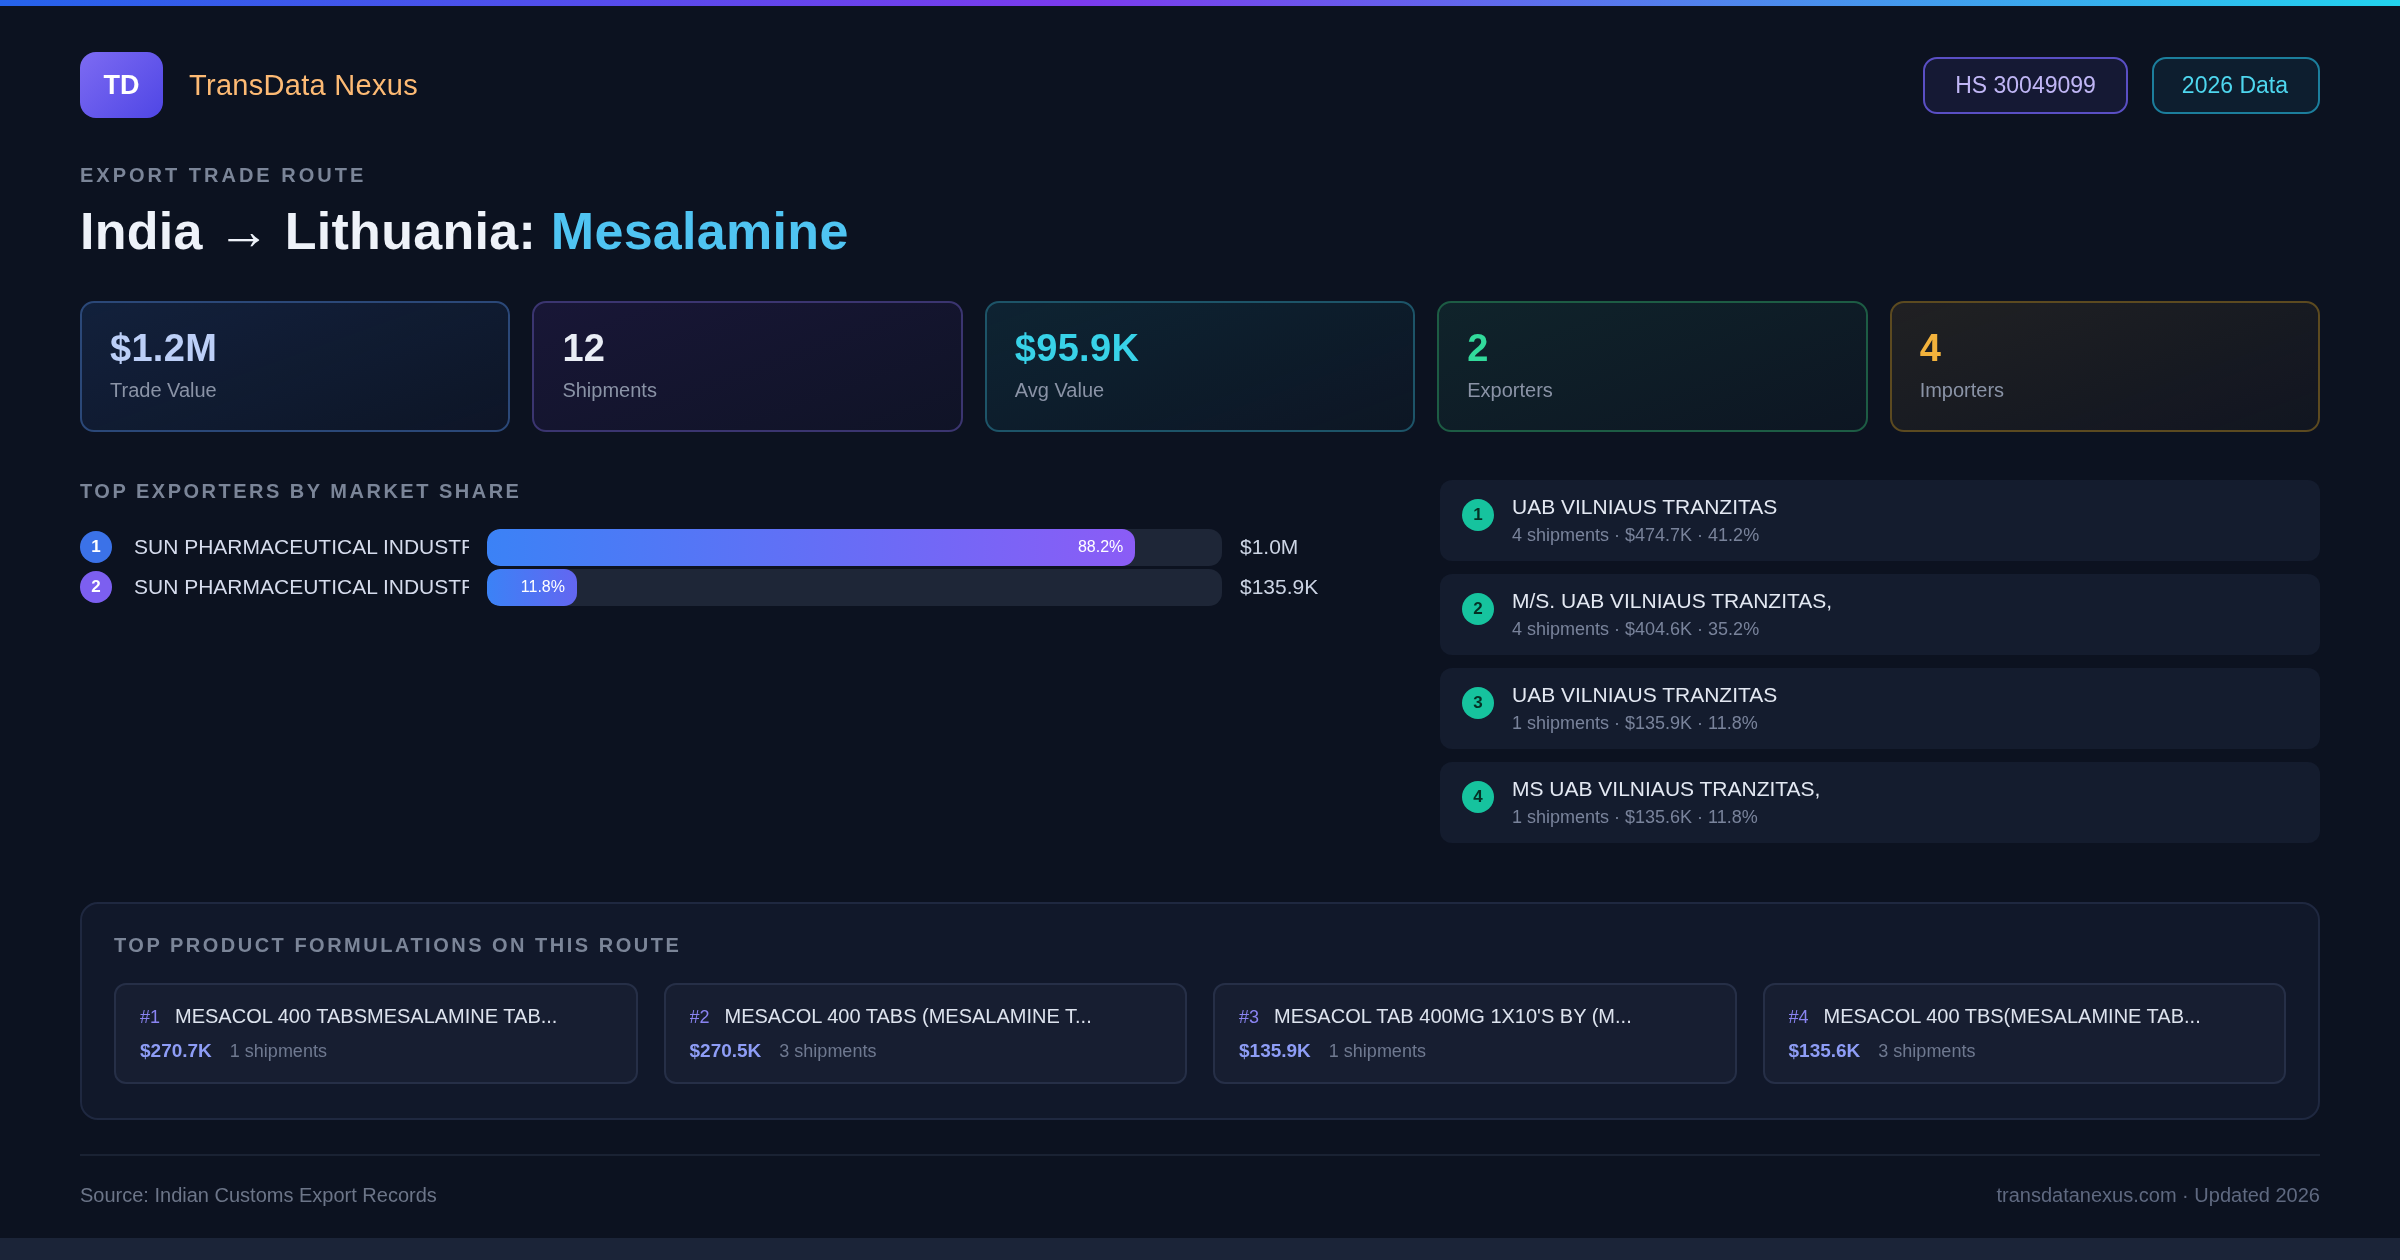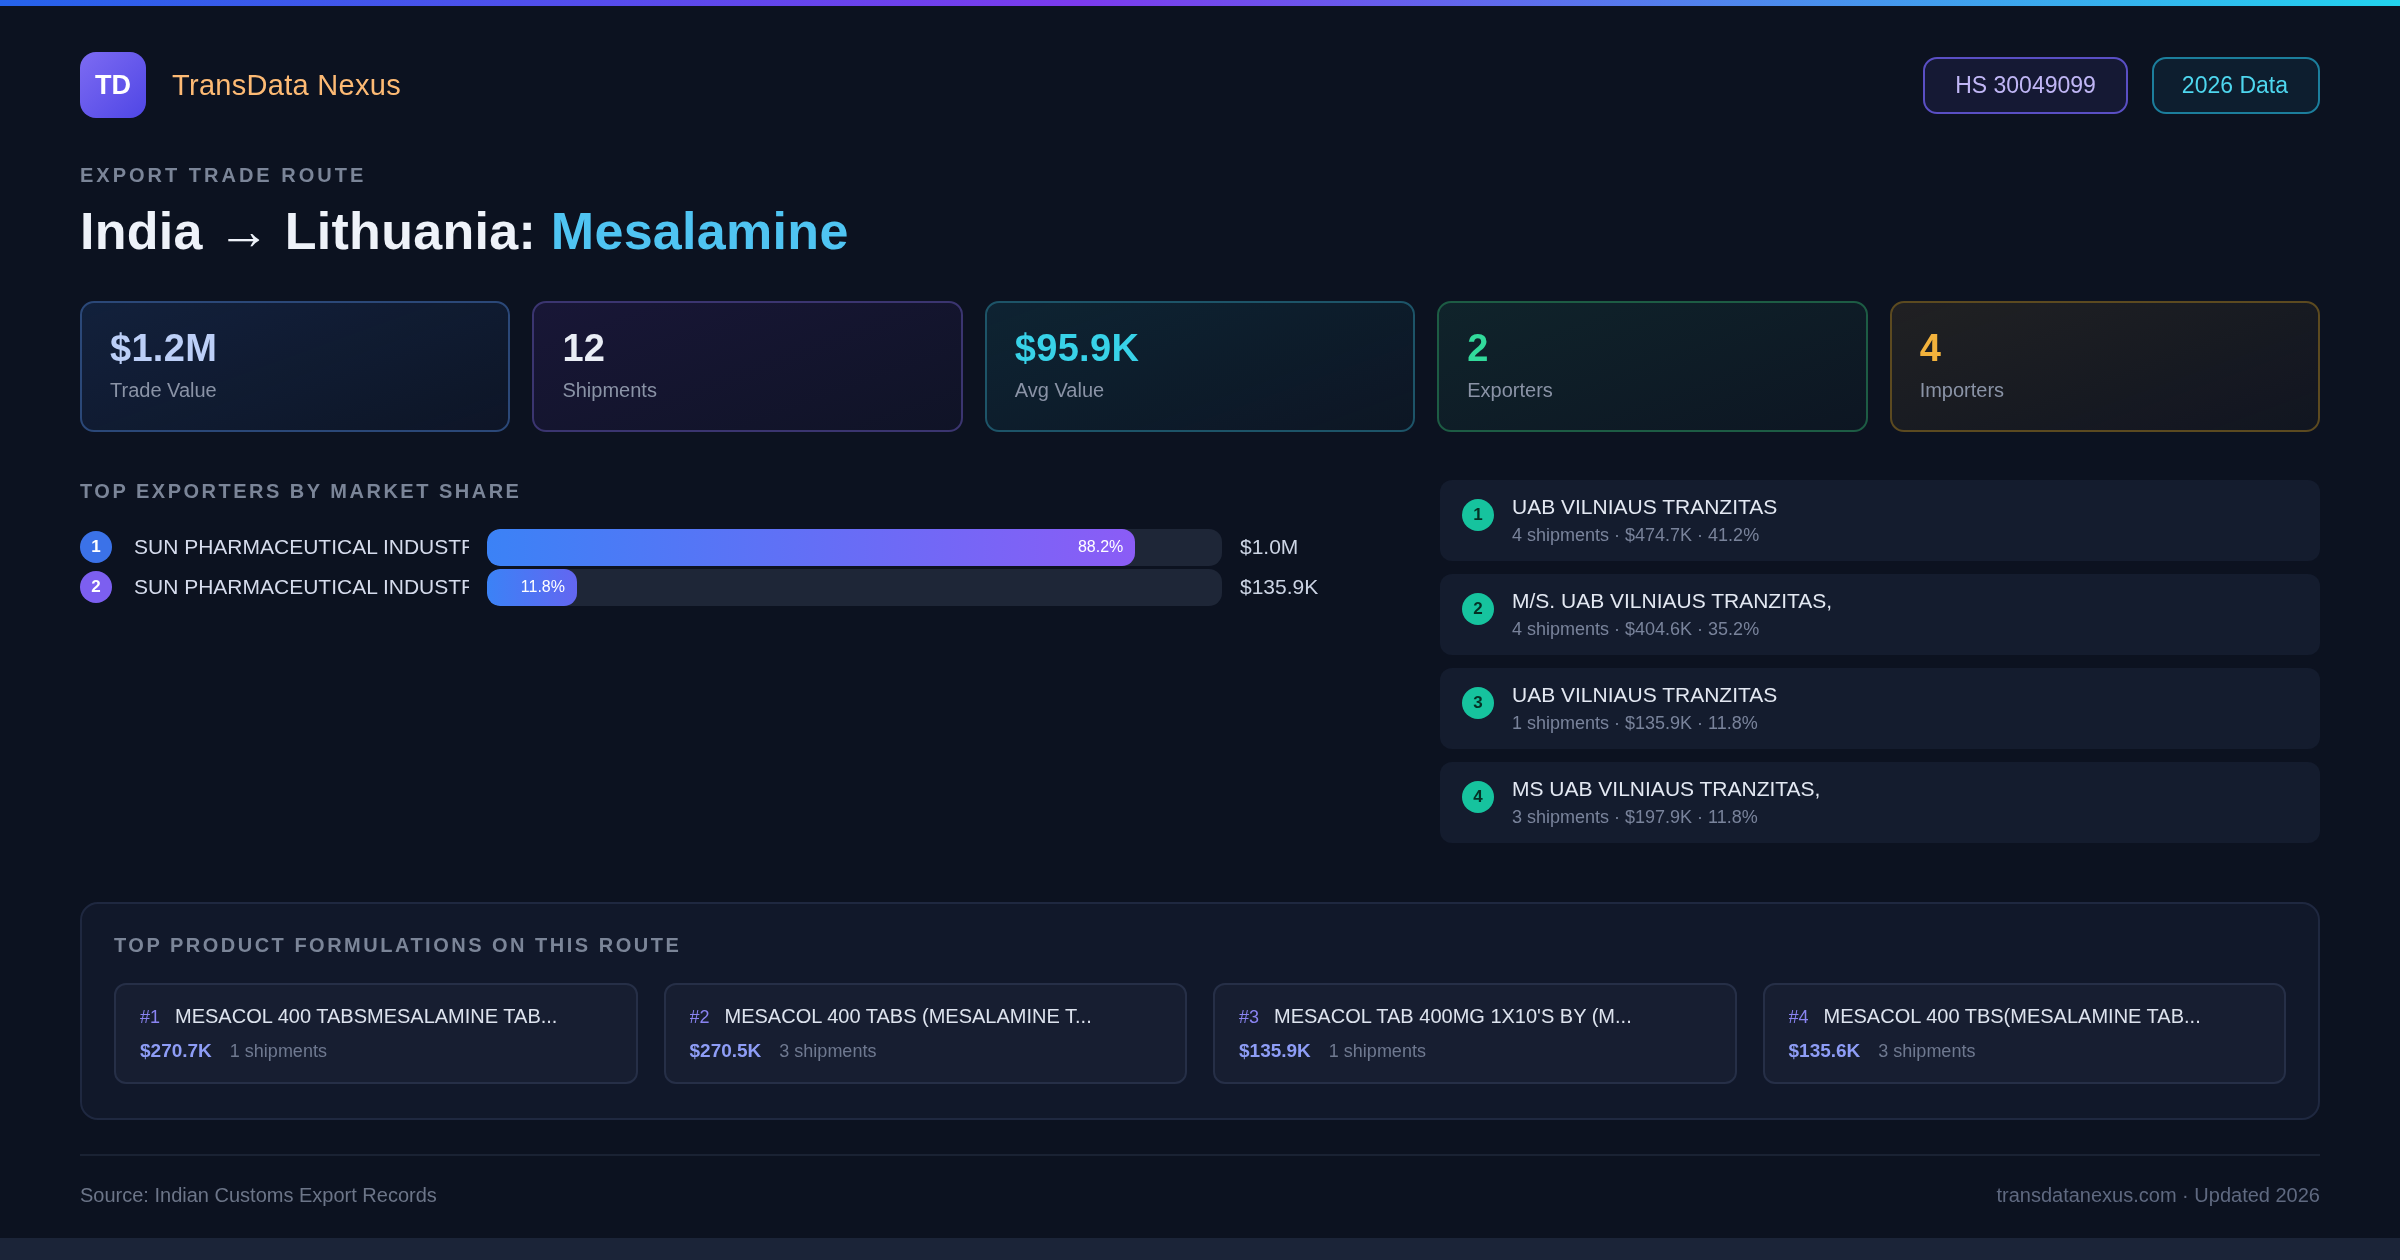--- a/index.html
+++ b/index.html
@@ -10,21 +10,21 @@
     font-family:"Liberation Sans","DejaVu Sans",sans-serif;
     position:relative; overflow:hidden;
     color:#e6eaf2;
   }
   .topbar { height:6px; width:100%;
     background:linear-gradient(90deg,#2563eb 0%,#7c3aed 45%,#22d3ee 100%); }
   .wrap { padding:0 80px; }
 
   
   .header { display:flex; align-items:center; margin-top:46px; }
-  .logo { width:66px; height:66px; border-radius:16px;
+  .logo { width:83px; height:66px; border-radius:16px;
     background:linear-gradient(135deg,#7d6bf2,#4f46e5);
     color:#fff; font-size:27px; font-weight:700;
     display:flex; align-items:center; justify-content:center; }
   .appname { font-size:29px; color:#fdba74; margin-left:26px; letter-spacing:.3px; }
   .badges { margin-left:auto; display:flex; gap:24px; }
   .chip { font-size:23px; padding:13px 30px; border-radius:14px; border:2px solid; }
   .chip--hs { border-color:#5a4fc4; color:#c0b6f5; background:rgba(90,79,196,.12); }
   .chip--year { border-color:#1c7e9c; color:#4ed6ee; background:rgba(28,126,156,.12);padding-left:28px; }
 
   
@@ -181,21 +181,21 @@
         <div class="imp-dot">3</div>
         <div>
           <div class="imp-name">UAB VILNIAUS TRANZITAS</div>
           <div class="imp-meta">1 shipments · $135.9K · 11.8%</div>
         </div>
       </div>
       <div class="imp-row">
         <div class="imp-dot">4</div>
         <div>
           <div class="imp-name">MS UAB VILNIAUS TRANZITAS,</div>
-          <div class="imp-meta">3 shipments · $197.9K · 11.8%</div>
+          <div class="imp-meta">1 shipments · $135.6K · 11.8%</div>
         </div>
       </div>
     </div>
   </div>
 
   <div class="panel">
     <div class="sec-h" style="margin-bottom:0;">TOP PRODUCT FORMULATIONS ON THIS ROUTE</div>
     <div class="prod-grid">
 
       <div class="prod">

